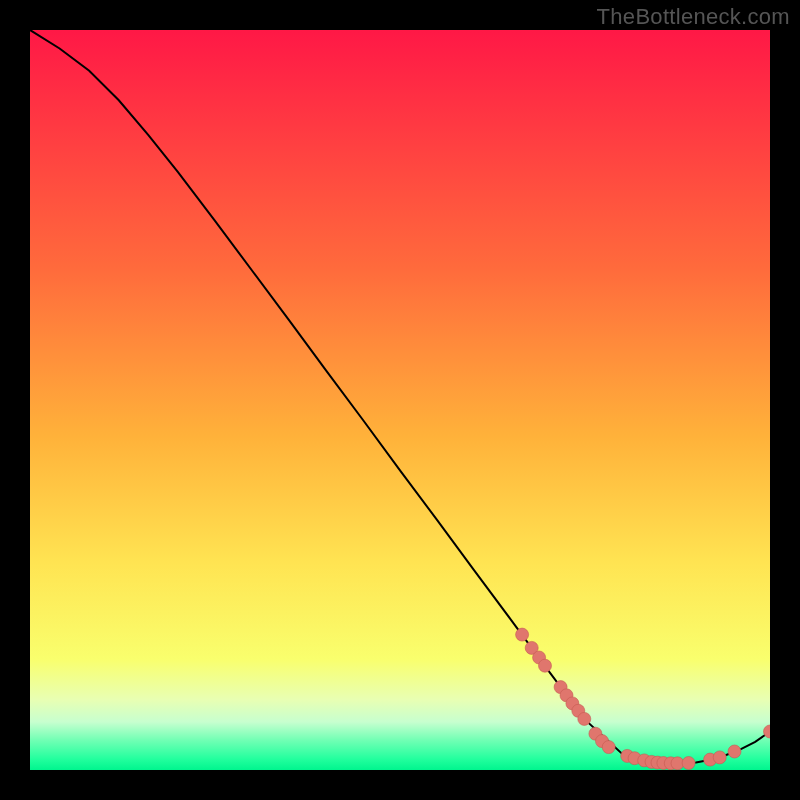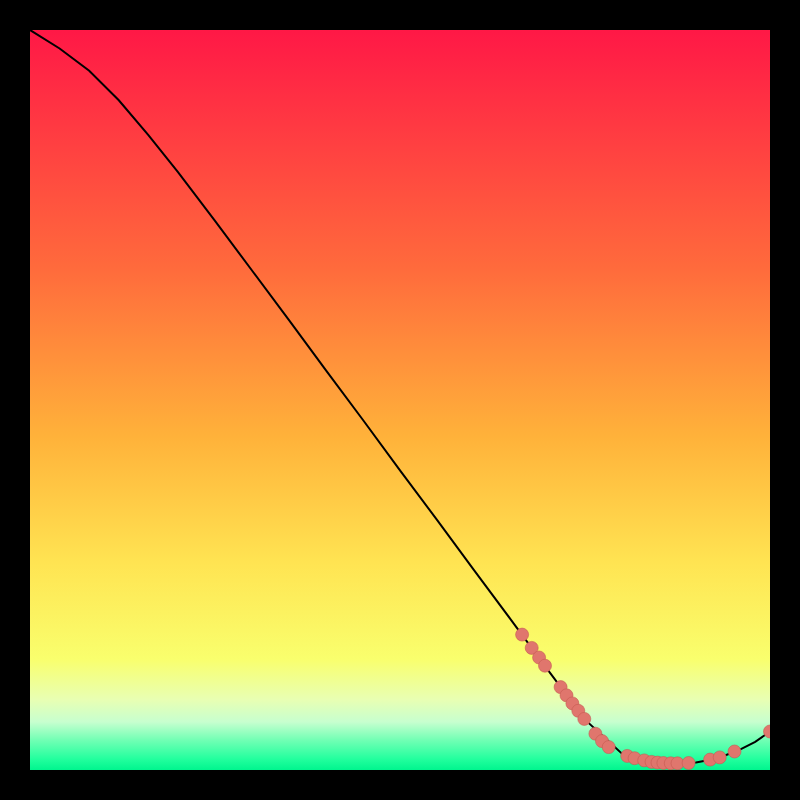--- a/index.html
+++ b/index.html
@@ -46,20 +46,21 @@
   .marker {
     fill: #e0766d;
     stroke: #c65b52;
     stroke-width: 0.6;
   }
 </style>
 </head>
 <body>
 
 <div class="frame">
+  <div class="watermark">TheBottleneck.com</div>
 
   <div class="plot-area">
     <svg id="chart-svg" width="740" height="740" viewBox="0 0 740 740">
       <defs>
         <linearGradient id="bg-grad" x1="0" y1="0" x2="0" y2="1">
             <stop offset="0%" stop-color="#ff1846"></stop>
             <stop offset="32%" stop-color="#ff6a3c"></stop>
             <stop offset="55.00000000000001%" stop-color="#ffb23a"></stop>
             <stop offset="72%" stop-color="#ffe452"></stop>
             <stop offset="85%" stop-color="#f9ff6d"></stop>

